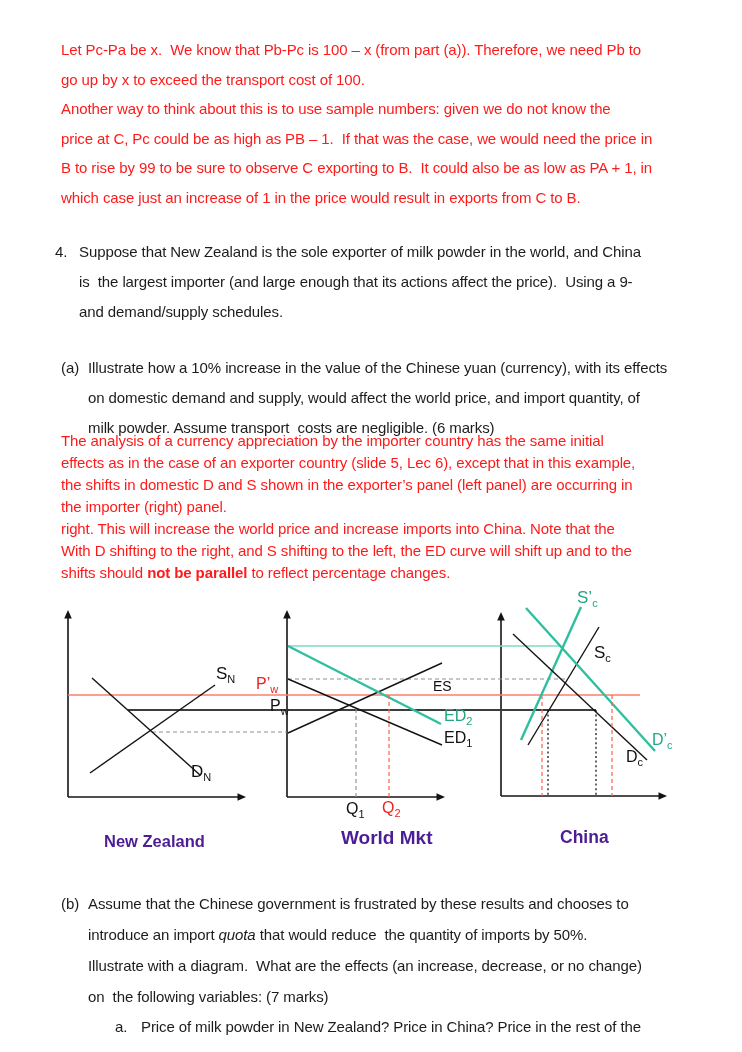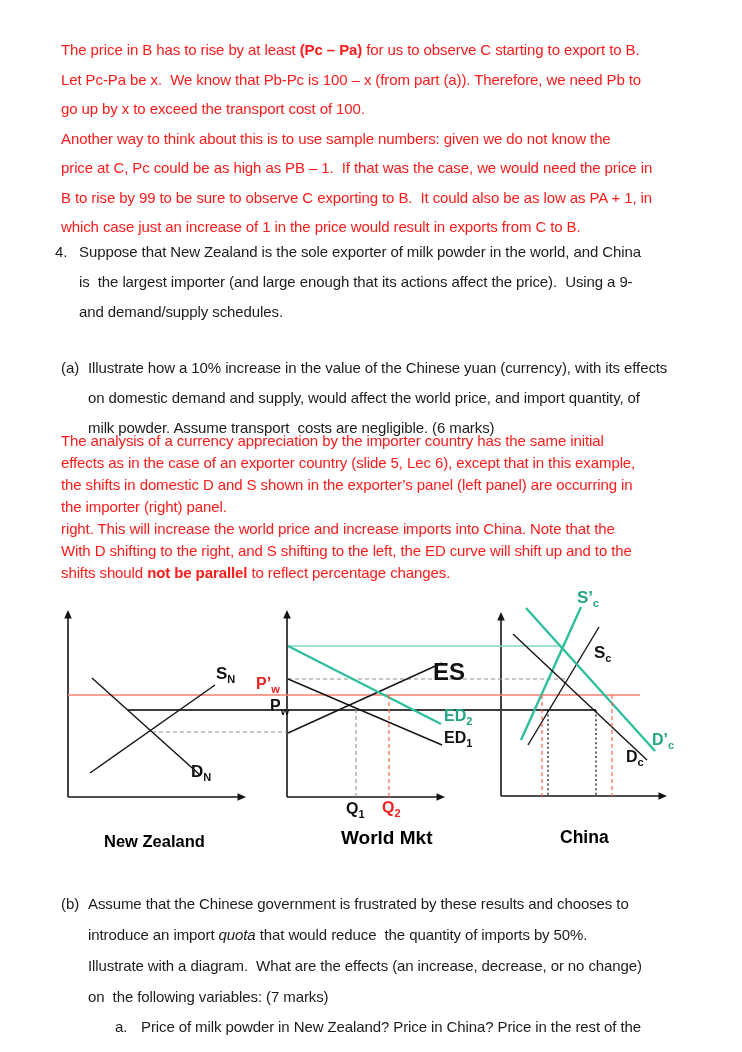--- a/index.html
+++ b/index.html
@@ -17,32 +17,31 @@
   .ln-black{stroke:var(--c-black);stroke-width:1.4;fill:none;}
   .ln-axis{stroke:var(--c-black);stroke-width:1.6;fill:none;}
   .ar{fill:var(--c-black);stroke:none;}
   .ln-teal{stroke:var(--c-teal);stroke-width:2.4;fill:none;}
   .ln-teal-thin{stroke:var(--c-teal_light);stroke-width:1.4;fill:none;}
   .ln-red{stroke:var(--c-line_red);stroke-width:1.7;fill:none;}
   .ln-pw{stroke:#3d3d3d;stroke-width:2.2;fill:none;}
   .ln-dash-grey{stroke:#8f8f8f;stroke-width:1.1;fill:none;stroke-dasharray:4 3;}
   .ln-dash-red{stroke:var(--c-dash_red);stroke-width:1.2;fill:none;stroke-dasharray:4 3;}
   .ln-dot-black{stroke:#161616;stroke-width:1.3;fill:none;stroke-dasharray:2 2.6;}
-  .dlabel{position:absolute;font-weight:bold;font-size:17px;color:#111;white-space:nowrap;}
+  .dlabel{position:absolute;font-weight:normal;font-size:17px;color:#111;white-space:nowrap;}
   .dlabel sub{font-size:11px;line-height:0;}
   .dlabel.teal{color:var(--c-teal_text);}
   .dlabel.redlbl{color:var(--c-red_label);text-align:right;}
   .dlabel.sz16{font-size:16px;}
-  .ptitle{position:absolute;font-weight:600;color:#000000;white-space:nowrap;}
+  .ptitle{position:absolute;font-weight:600;color:#4c1d95;white-space:nowrap;}
 </style>
 </head>
 <body>
 
 <div class="tblock red" style="left:61px;top:35px;--lh:29.5px">
-    <div class="tline"><span>The price in B has to rise by at least </span><span class="b">(Pc – Pa)</span><span> for us to observe C starting to export to B.</span></div>
     <div class="tline"><span>Let Pc-Pa be x.  We know that Pb-Pc is 100 – x (from part (a)). Therefore, we need Pb to</span></div>
     <div class="tline"><span>go up by x to exceed the transport cost of 100.</span></div>
     <div class="tline"><span>Another way to think about this is to use sample numbers: given we do not know the</span></div>
     <div class="tline"><span>price at C, Pc could be as high as PB – 1.  If that was the case, we would need the price in</span></div>
     <div class="tline"><span>B to rise by 99 to be sure to observe C exporting to B.  It could also be as low as PA + 1, in</span></div>
     <div class="tline"><span>which case just an increase of 1 in the price would result in exports from C to B.</span></div>
   </div>
 
 <span class="pmarker" style="left:55px;top:237px;line-height:30px">4.</span>
 <div class="tblock" style="left:79px;top:237px;--lh:30px">
@@ -138,21 +137,21 @@
   <span>D</span><sub>N</sub>
 </div>
 
 <div class="dlabel redlbl sz16" style="left:256px;top:675px">
   <span>P’</span><sub>w</sub>
 </div>
 <div class="dlabel sz16" style="left:270px;top:697px">
   <span>P</span><sub>w</sub>
 </div>
 
-<div class="dlabel" style="left:433px;top:658px;font-size:24px">
+<div class="dlabel" style="left:433px;top:678px;font-size:14px">
   <span>ES</span>
 </div>
 <div class="dlabel teal sz16" style="left:444px;top:707px">
   <span>ED</span><sub>2</sub>
 </div>
 <div class="dlabel sz16" style="left:444px;top:729px">
   <span>ED</span><sub>1</sub>
 </div>
 
 <div class="dlabel sz16" style="left:346px;top:800px">

